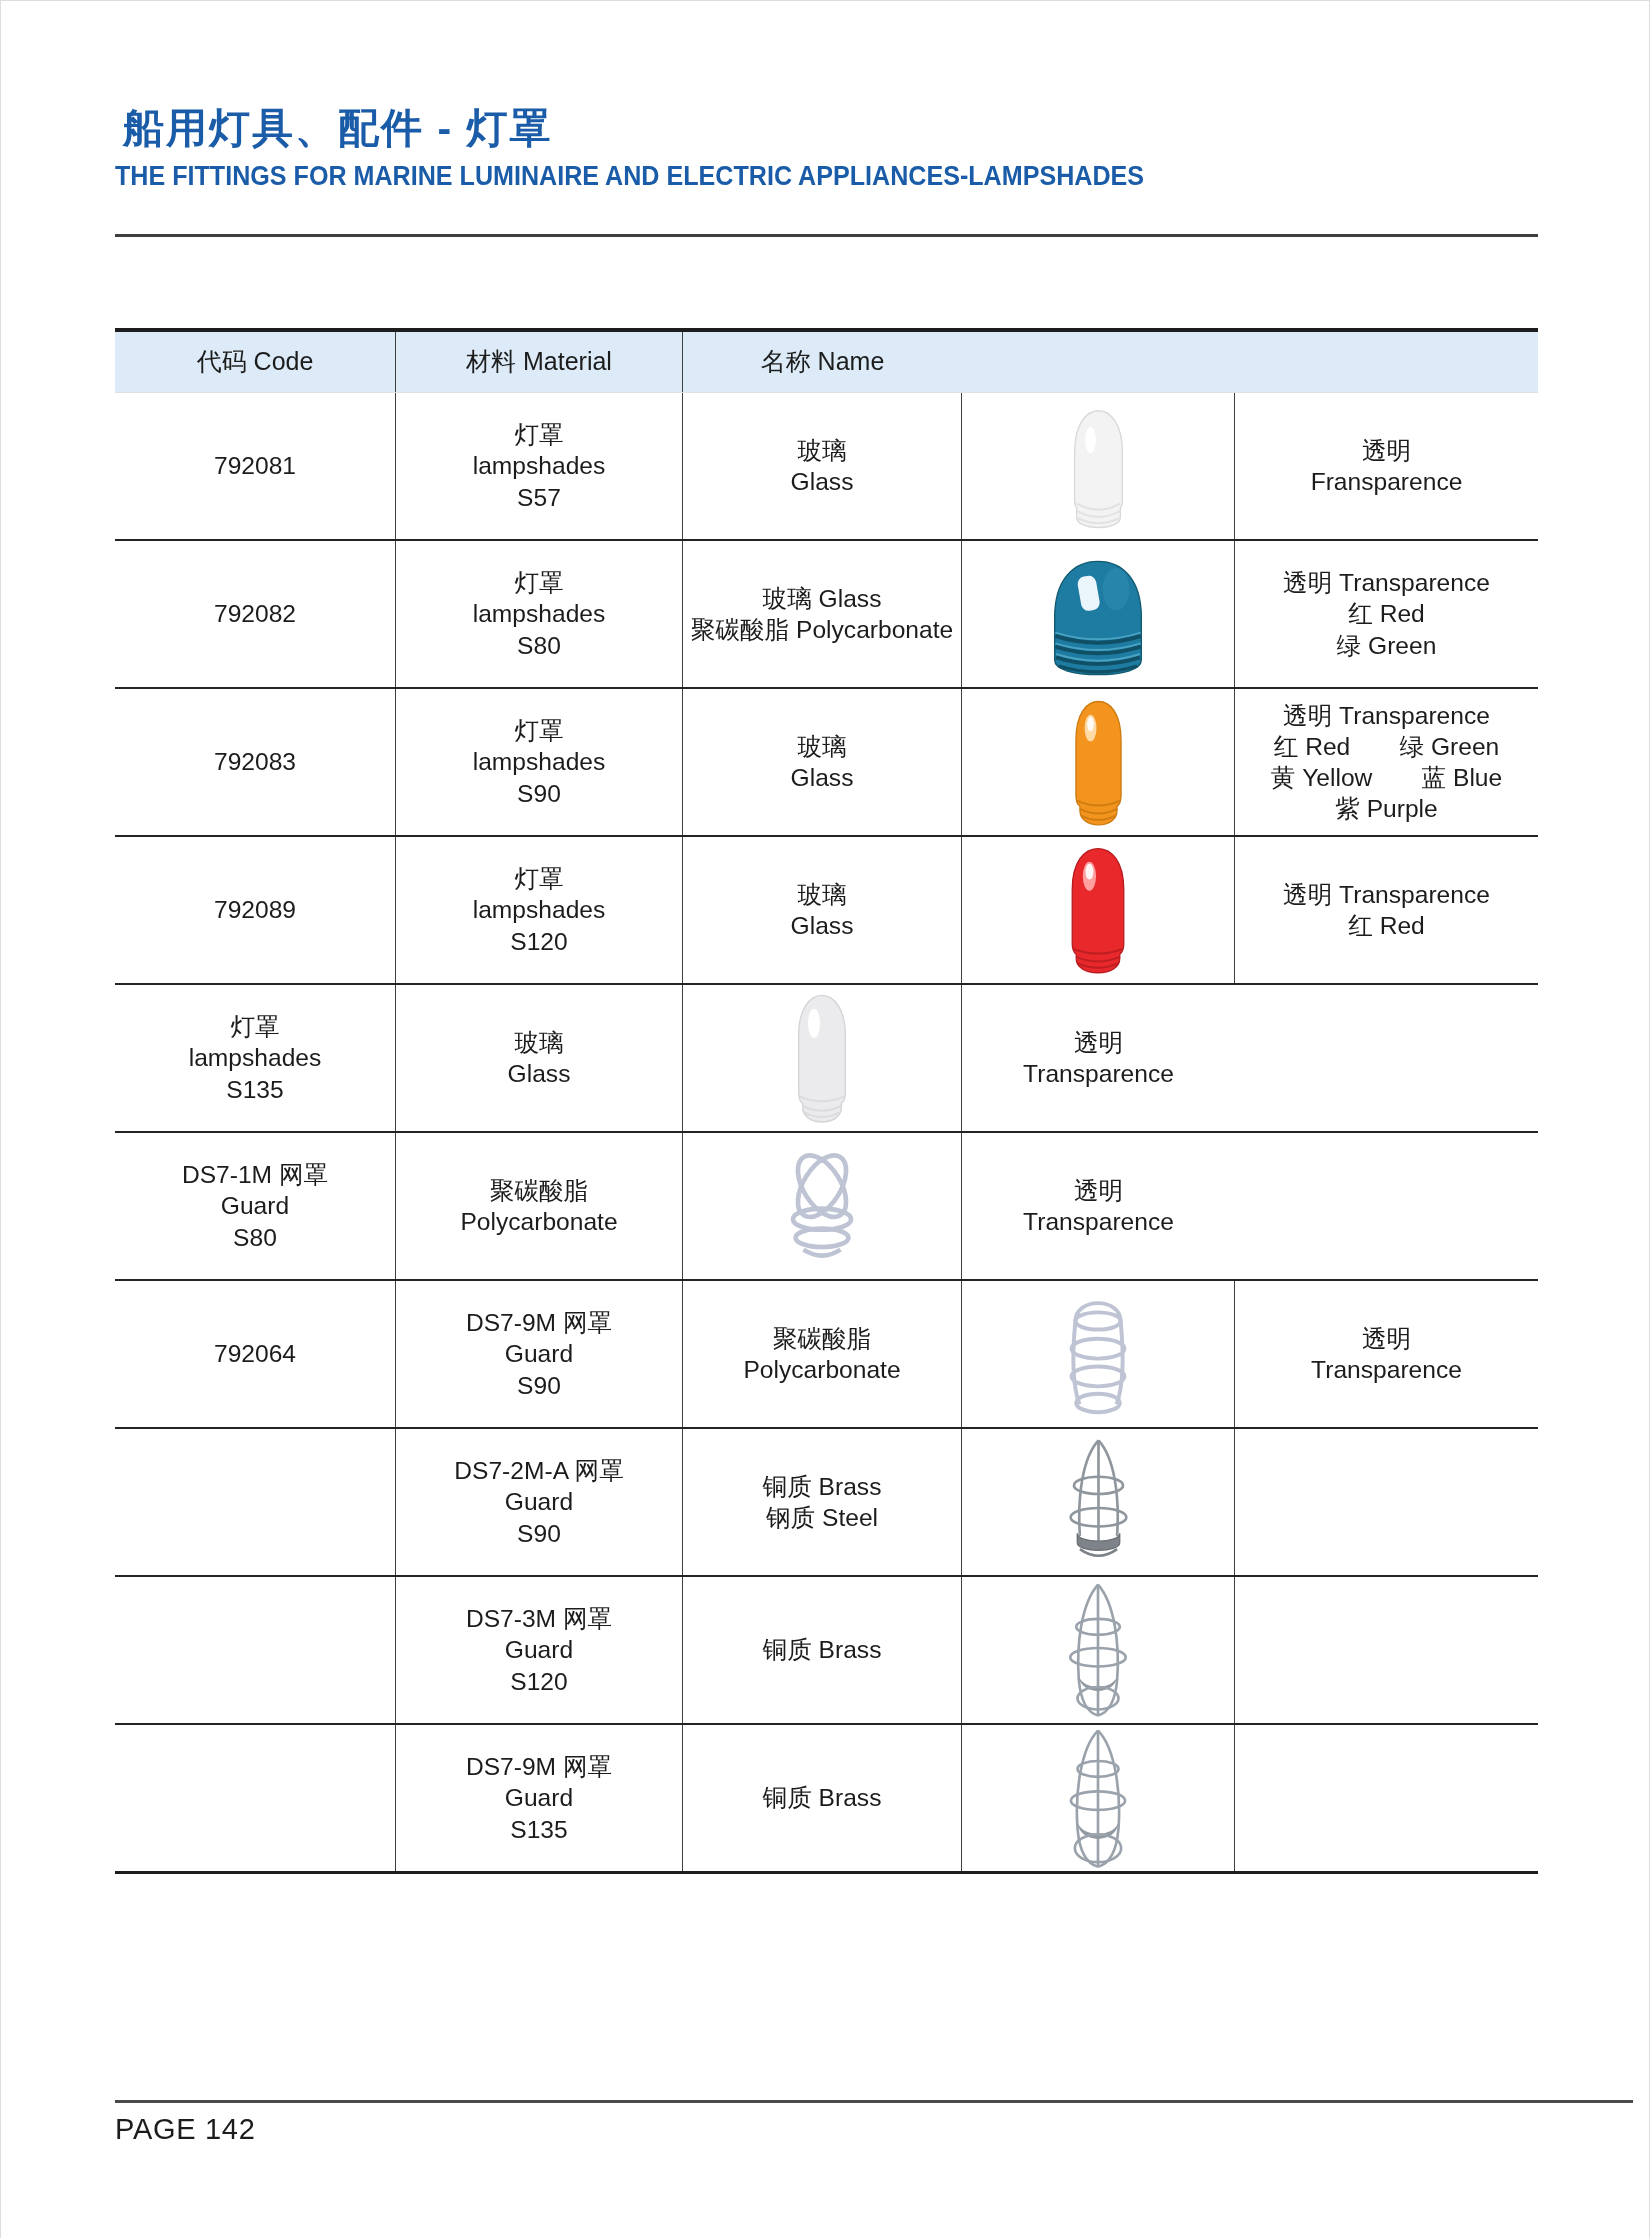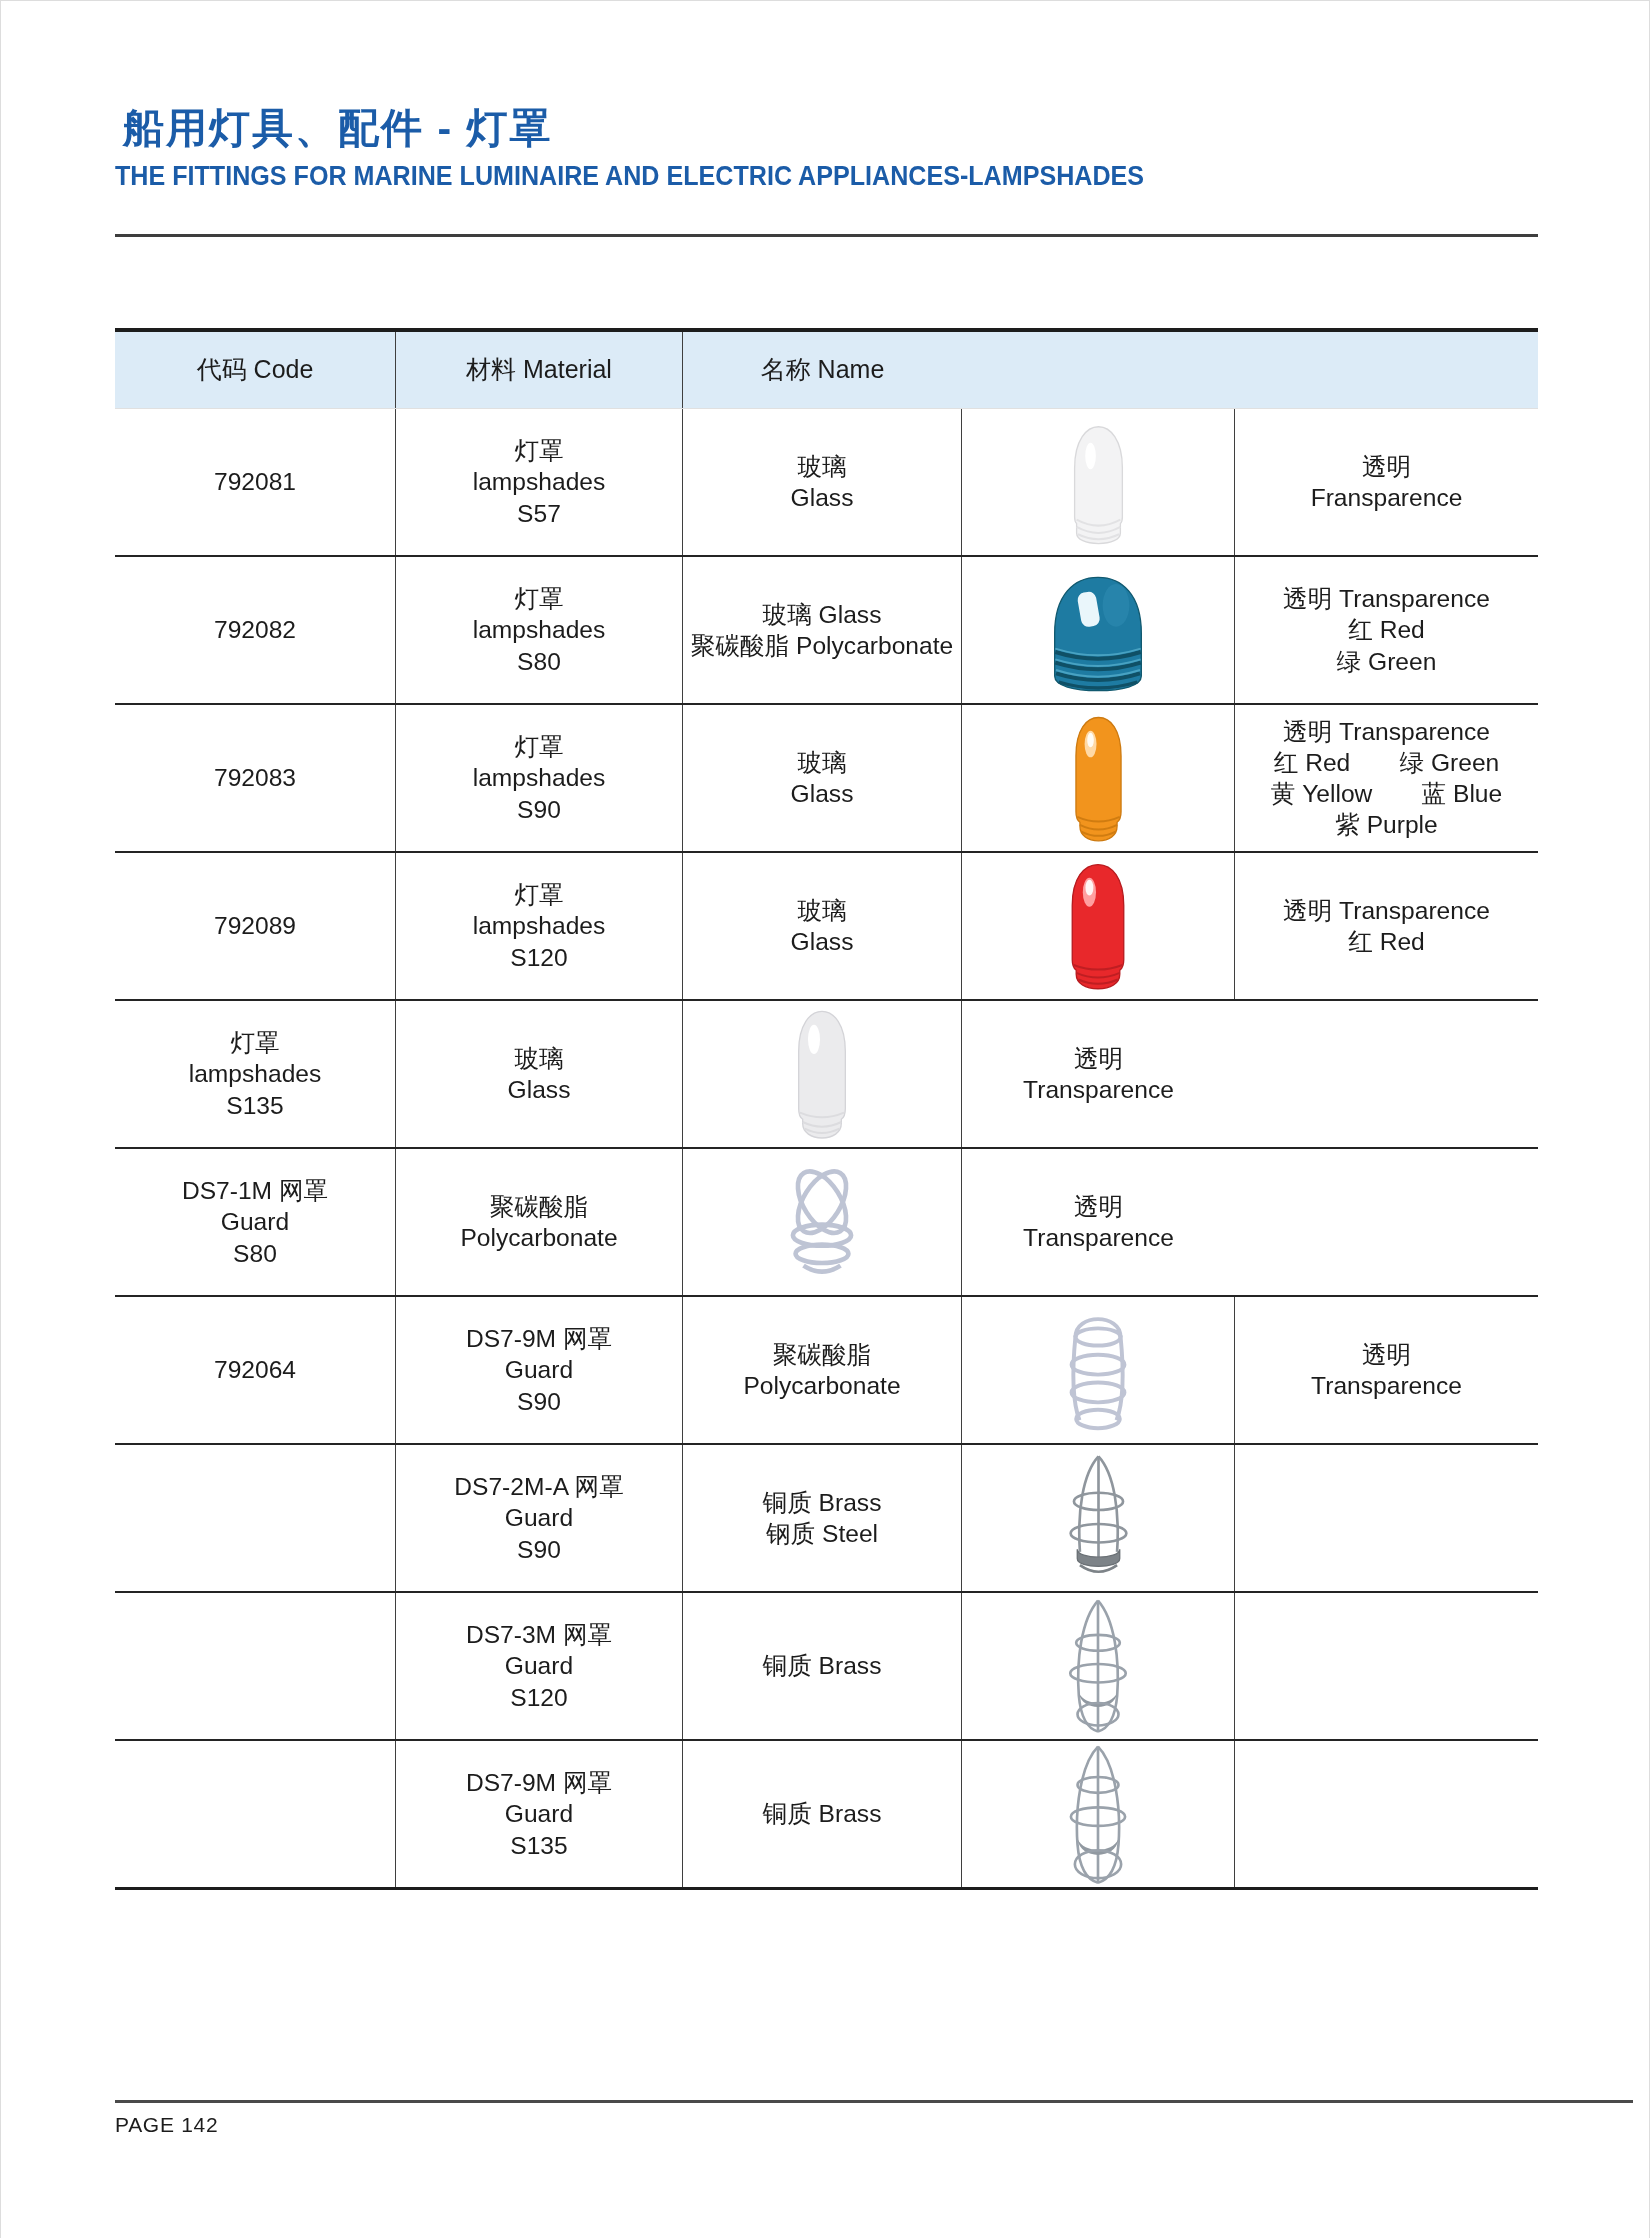--- a/index.html
+++ b/index.html
@@ -10,34 +10,34 @@
   }
   .header-block { position:absolute; left:114px; top:98px; }
   .title-zh { margin:8px; font-size:41px; font-weight:700; color:#1B5CA8; letter-spacing:2px; line-height:1.05; }
   .subtitle-en { margin:10.6px 0 0 0; font-size:27px; font-weight:700; color:#1B5CA8; white-space:nowrap;
     transform:scaleX(0.93); transform-origin:left center; letter-spacing:0px; }
   .rule-top { position:absolute; left:114px; top:233px; width:1423px; height:2.7px; background:#3e3e3e; }
 
   .catalog-table { position:absolute; left:114px; top:327px; width:1423px;
     border-top:4px solid #1d1d1d; border-bottom:3.3px solid #1d1d1d; }
   .t-row { display:grid; grid-template-columns:281px 287px 279px 273px 303px; }
-  .t-head { height:76px; background:#DCEBF7; }
+  .t-head { height:60px; background:#DCEBF7; }
   .t-body-row { height:146px; border-top:2.7px solid #242424; }
   .t-body-row.row-first { border-top:1.3px solid #e0e0e0; }
   .cell {
     display:flex; align-items:center; justify-content:center; text-align:center;
     font-size:24.6px; line-height:1.27; white-space:pre-line;
     padding:4px 5.3px; box-sizing:border-box; min-width:0; overflow:hidden;
   }
   .cell:not(:last-child) { border-right:1.3px solid #3f3f3f; }
   .t-head .cell { font-size:25px; white-space:normal; font-weight:400; }
   .photo-figure { margin:0; display:flex; align-items:center; justify-content:center; }
 
   .rule-bottom { position:absolute; left:114px; top:2099px; width:1518px; height:2.7px; background:#4a4a4a; }
-  .page-number { position:absolute; left:114px; top:2112px; font-size:21px; letter-spacing:0.7px; color:#1c1c1c; }
+  .page-number { position:absolute; left:114px; top:2112px; font-size:29px; letter-spacing:0.7px; color:#1c1c1c; }
 </style>
 </head>
 <body>
 
 <div class="page">
 
   <div class="header-block">
     <h1 class="title-zh">船用灯具、配件 - 灯罩</h1>
     <h2 class="subtitle-en">THE FITTINGS FOR MARINE LUMINAIRE AND ELECTRIC APPLIANCES-LAMPSHADES</h2>
   </div>

